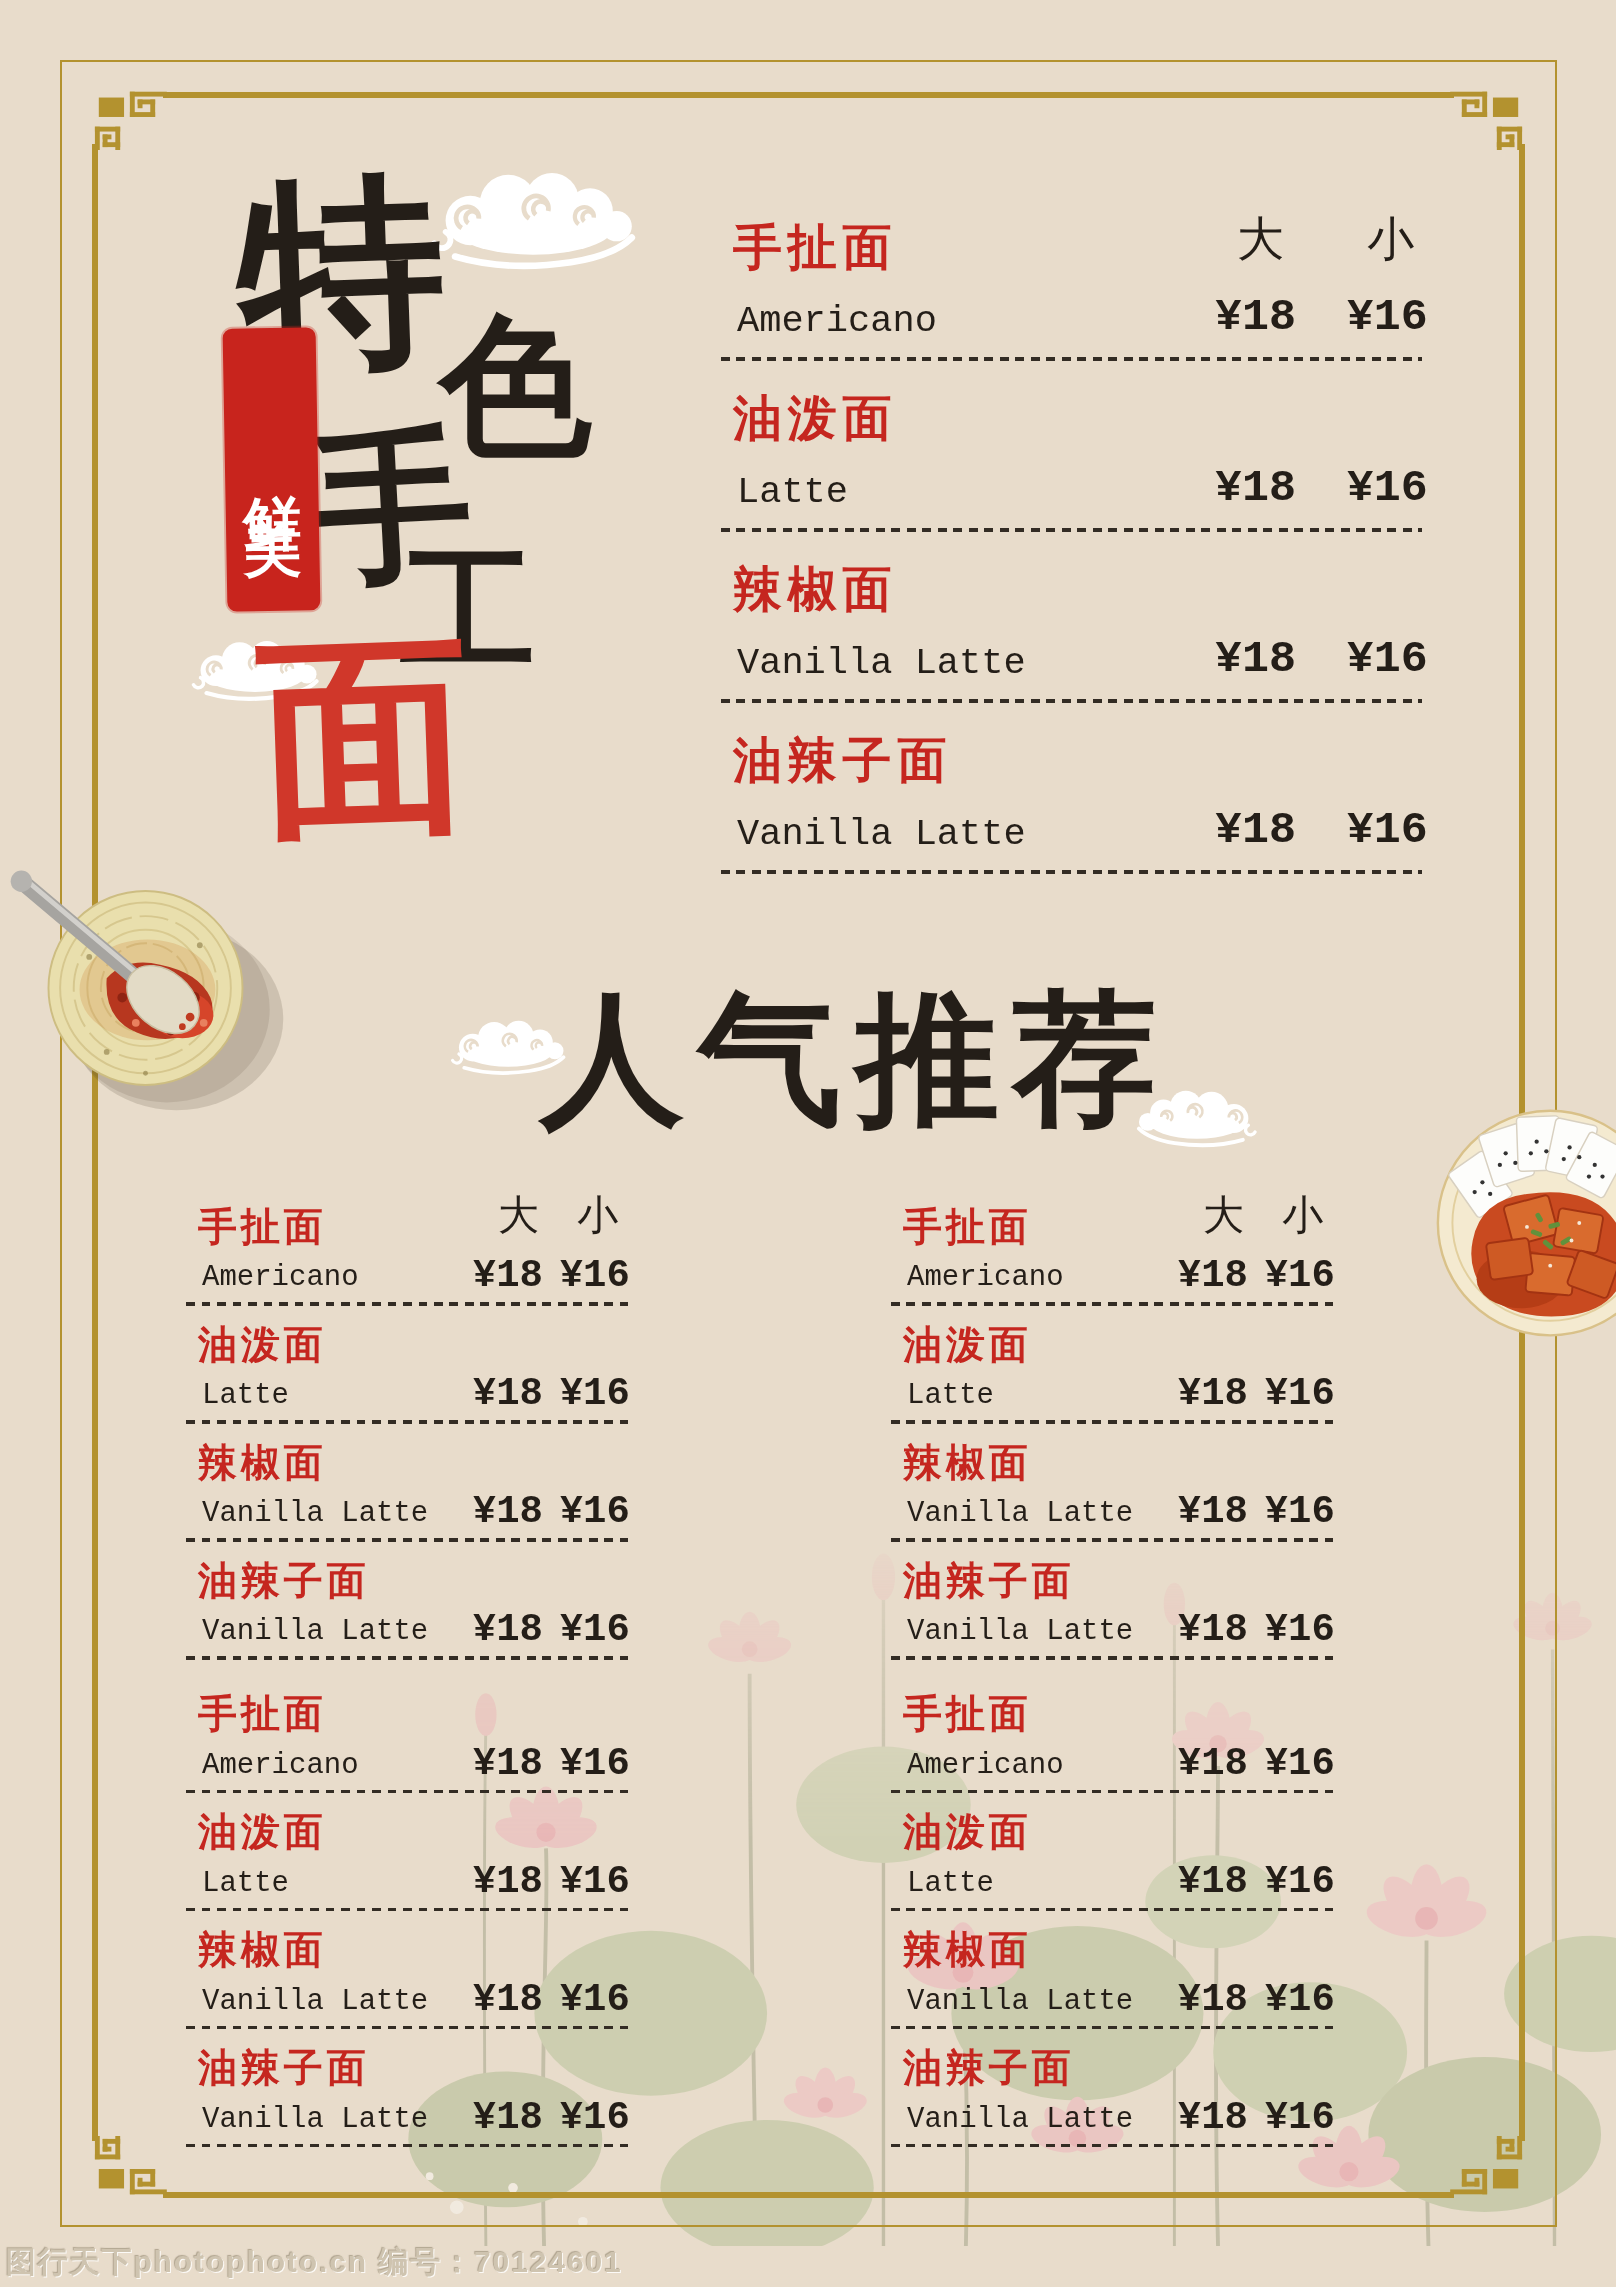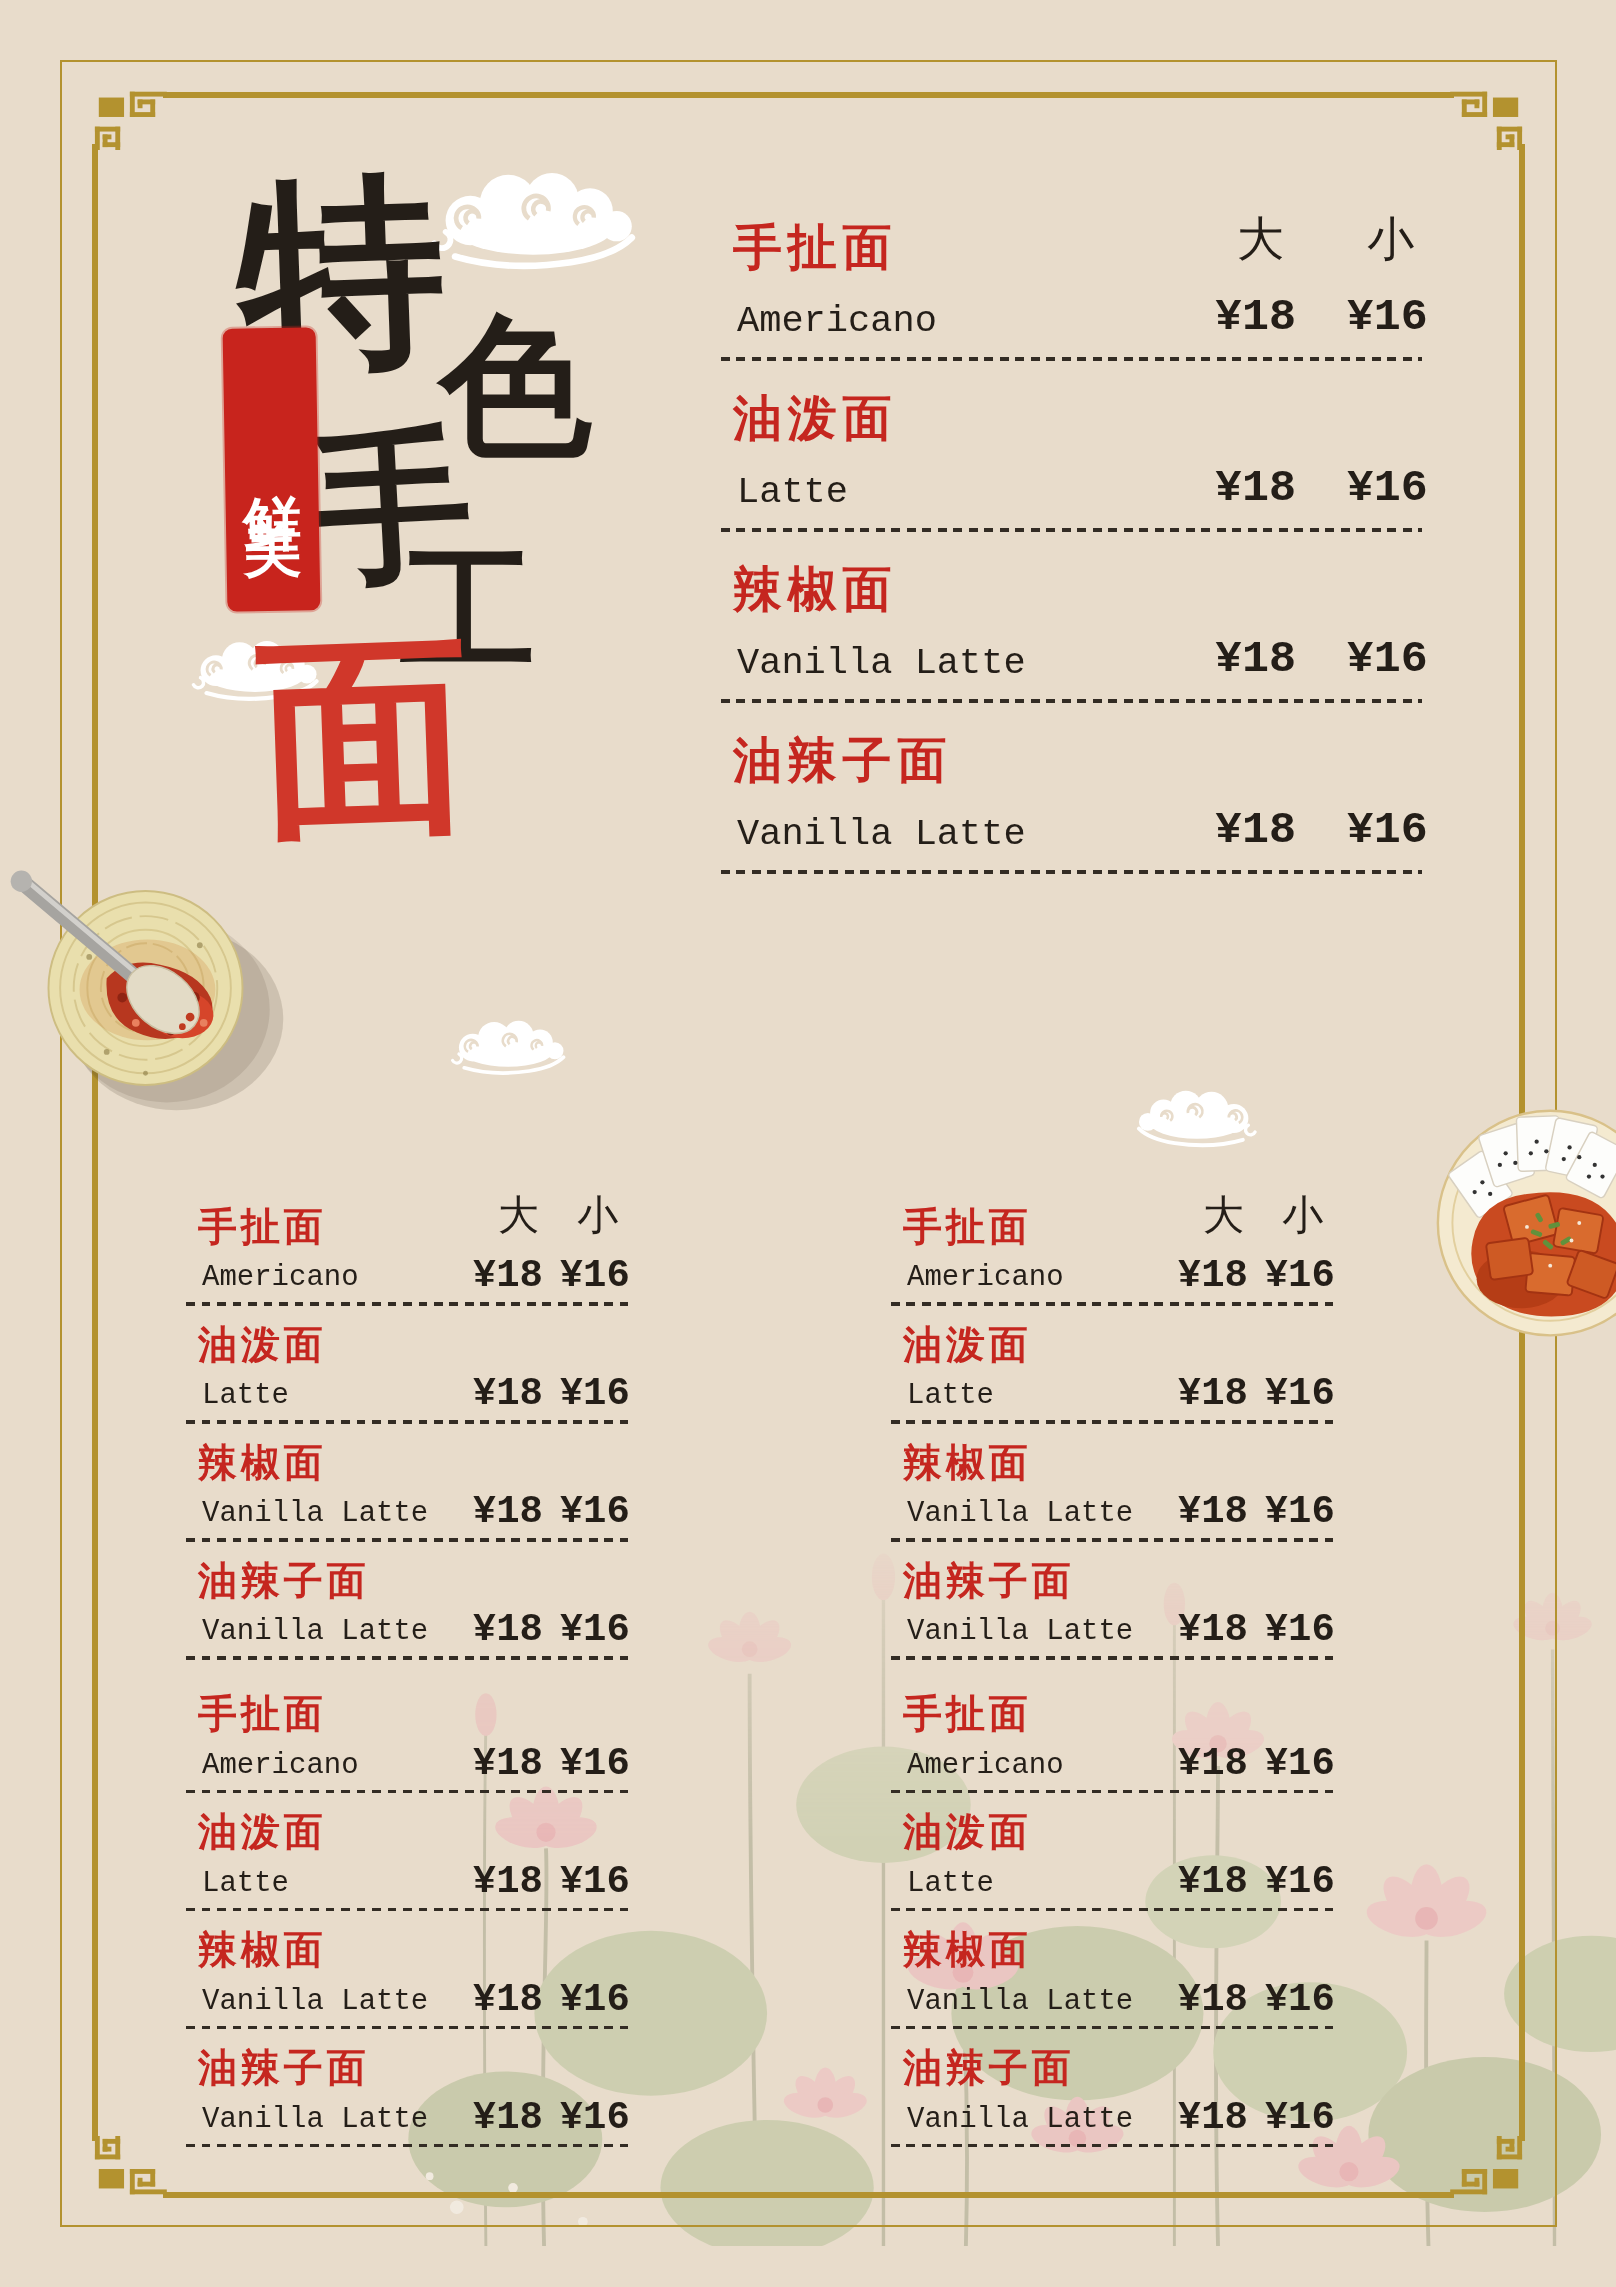--- a/index.html
+++ b/index.html
@@ -247,20 +247,21 @@
 
       <div class="mi">
         <span class="mi-name">油辣子面</span>
         <span class="mi-desc">Vanilla Latte</span>
         <span class="mi-big">¥18</span>
         <span class="mi-small">¥16</span>
         <span class="mi-dash"></span>
       </div>
     </section>
 
+  <div class="section-title">人气推荐</div>
 
   <section class="menu menu-col-left">
     <span class="hdr hdr-large">大</span>
     <span class="hdr hdr-small">小</span>
 
       <div class="mi">
         <span class="mi-name">手扯面</span>
         <span class="mi-desc">Americano</span>
         <span class="mi-big">¥18</span>
         <span class="mi-small">¥16</span>
@@ -459,15 +460,16 @@
       <rect x="112" y="152" width="12" height="5" rx="2" transform="rotate(40 118 154)"></rect>
       <rect x="130" y="148" width="12" height="5" rx="2" transform="rotate(-30 136 150)"></rect>
       <rect x="104" y="124" width="10" height="5" rx="2" transform="rotate(60 109 126)"></rect>
     </g>
     <circle cx="96" cy="136" r="2" fill="#f5e9d8"></circle>
       <circle cx="142" cy="150" r="2" fill="#f5e9d8"></circle>
     <circle cx="120" cy="176" r="2" fill="#f5e9d8"></circle>
       <circle cx="150" cy="132" r="2" fill="#f5e9d8"></circle>
   </svg>
 
+  <div class="photo-watermark">图行天下photophoto.cn 编号：70124601</div>
 
 </div>
 
 
 </body></html>

